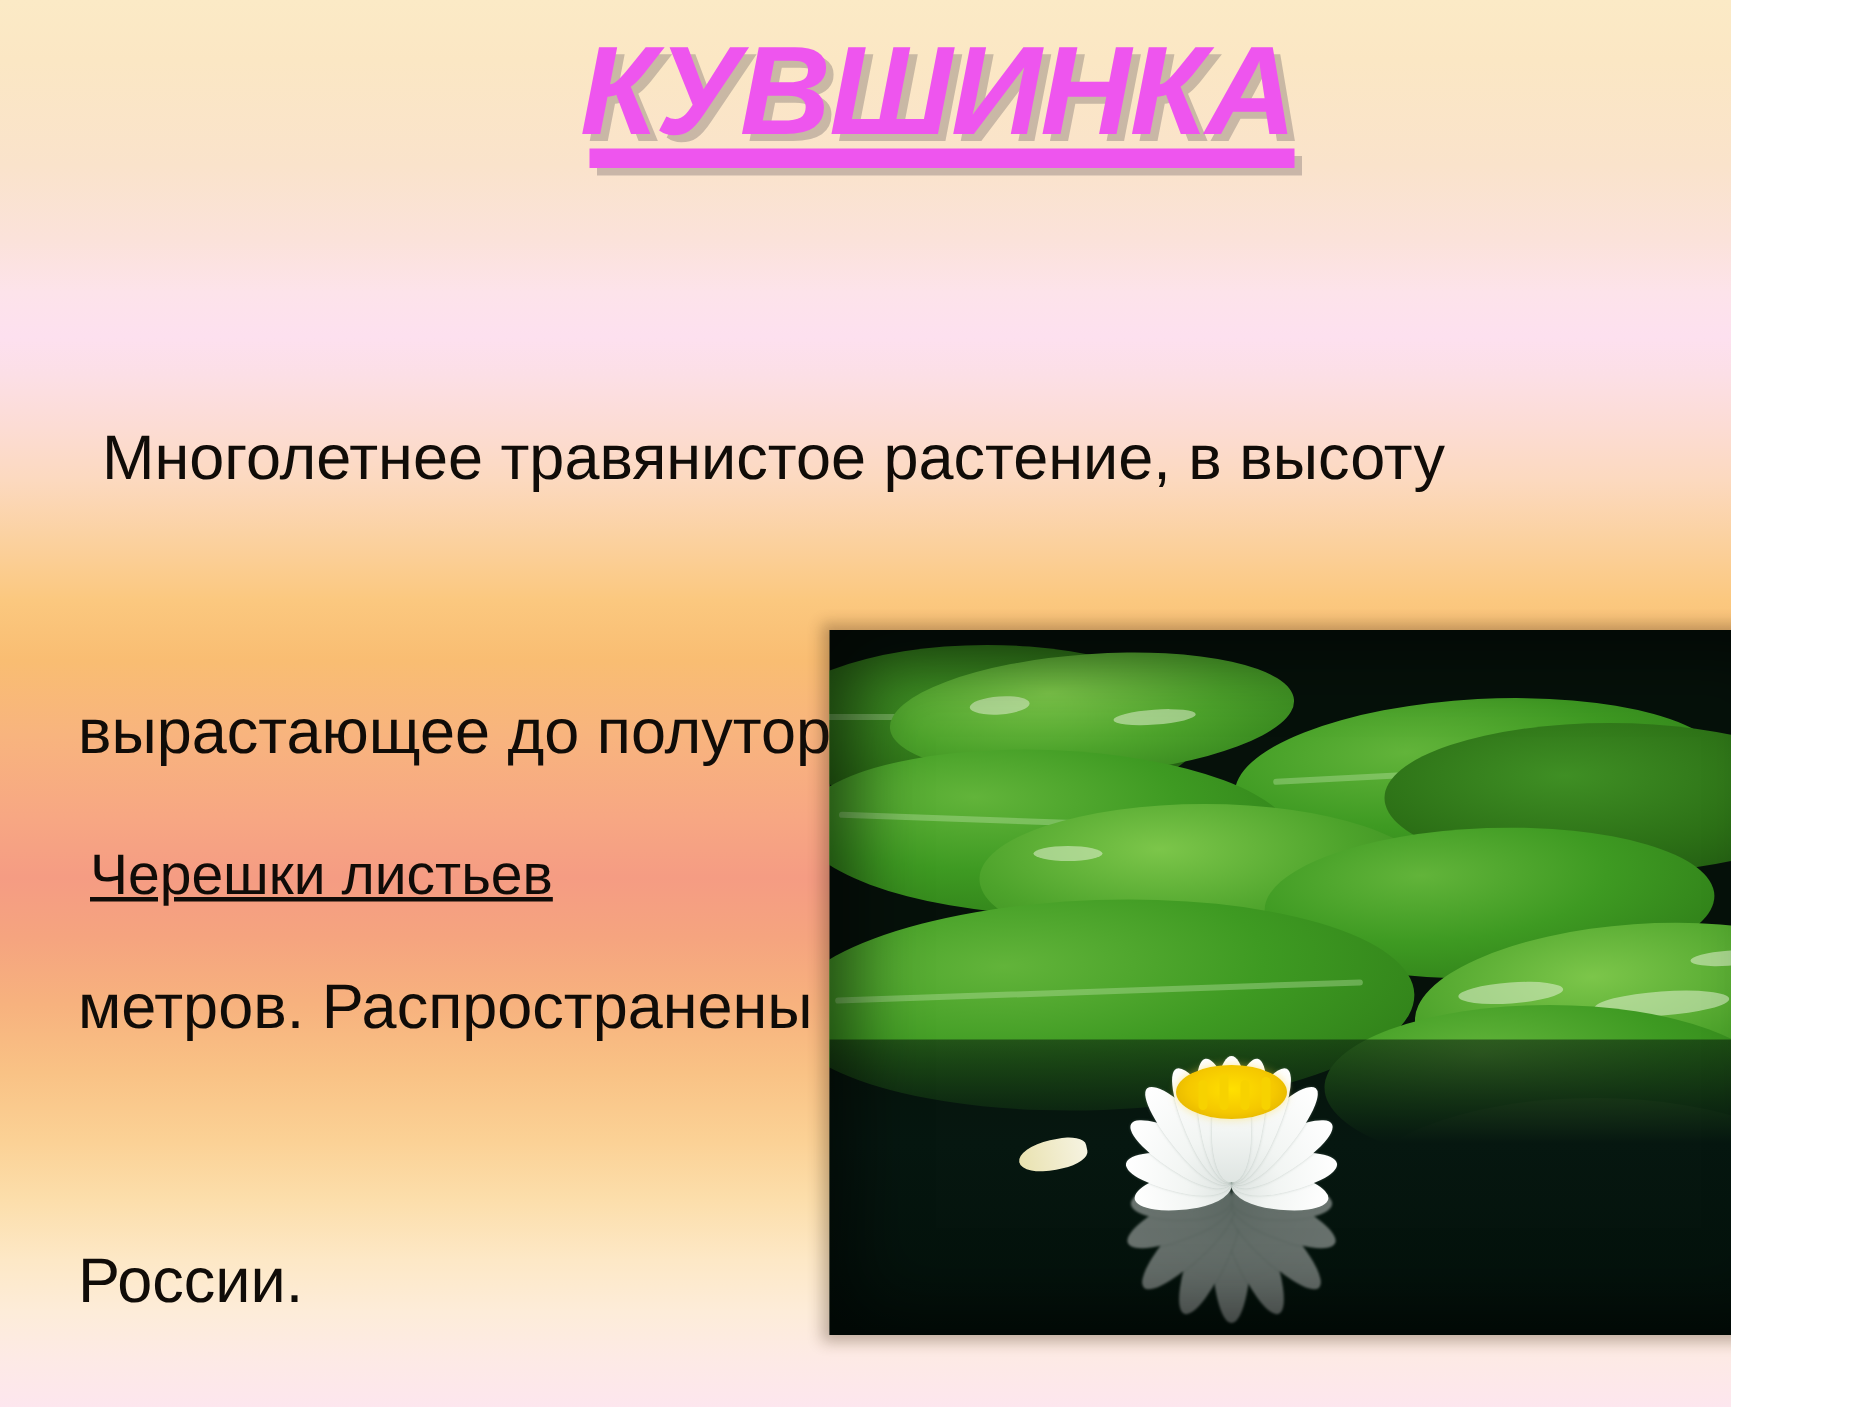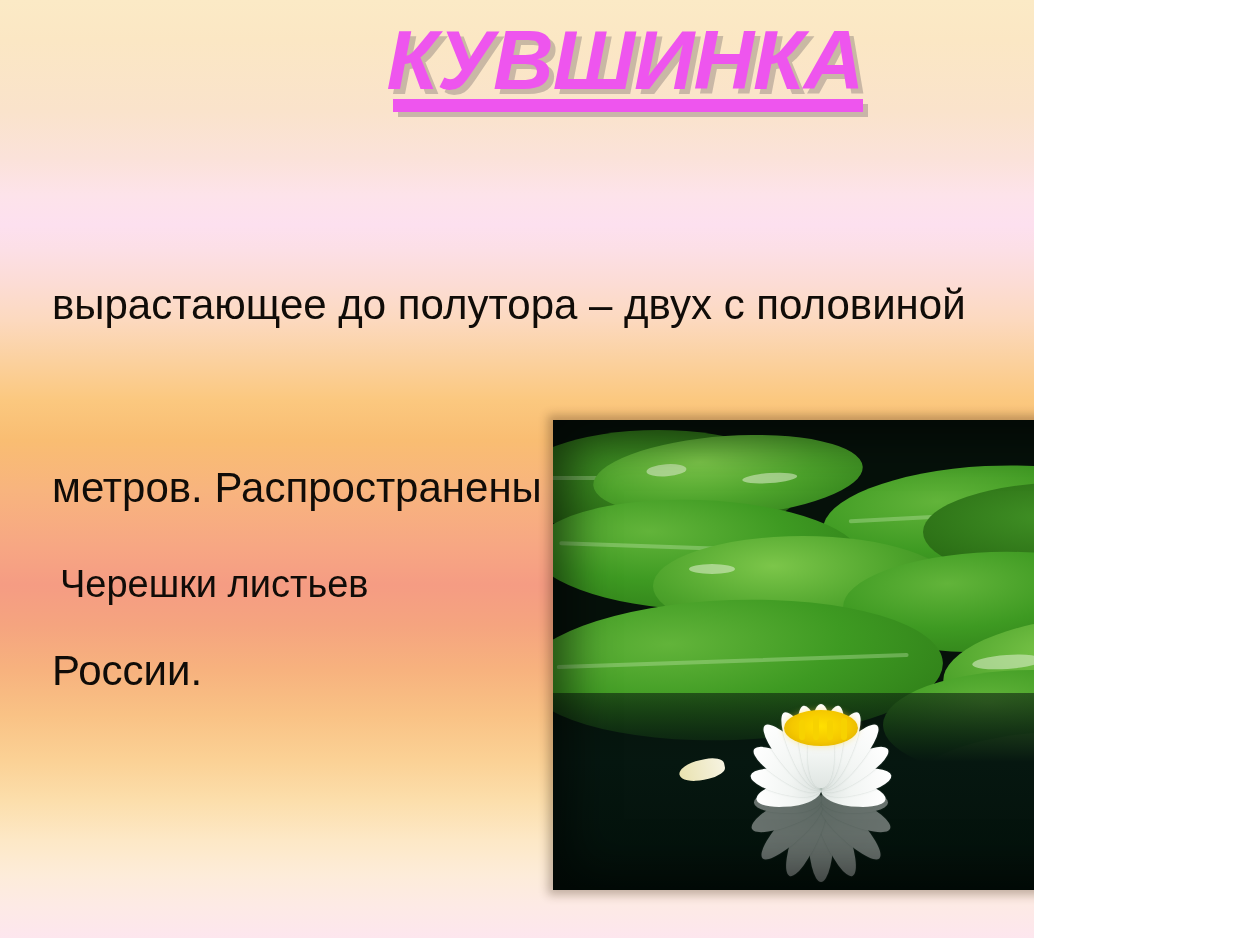--- a/index.html
+++ b/index.html
@@ -7,21 +7,21 @@
     margin: 0;
     padding: 0;
     background: #ffffff;
   }
   body {
     font-family: "Liberation Sans", sans-serif;
   }
 
   .slide {
     position: relative;
-    width: 1034px;
+    width: 1154px;
     height: 938px;
     overflow: hidden;
     
     background: linear-gradient(to bottom,
        #fbeac6  0px,
        #fbe7c4  40px,
        #fae3cb  110px,
        #fbe2da  160px,
        #fde3ea  195px,
        #fde0ef  225px,
@@ -96,21 +96,21 @@
   .para2 {
     position: absolute;
     top: 404px;
     left: 60px;
     width: 490px;
     color: #100c08;
     font-size: 38px;
     line-height: 72px;
     white-space: pre;
   }
-  .para2 .ln { display: block; }
+  .para2 .ln { display: block; text-decoration: underline; }
 
   
   .photo {
     position: absolute;
     left: 553px;
     top: 420px;
     width: 652px;
     height: 470px;
     background: #06110a;
     overflow: hidden;
@@ -230,20 +230,21 @@
 <div class="slide">
 
   <div class="title-wrap">
     <span class="title">
       <span>КУВШИНКА</span>
       <span class="title-underline"></span>
     </span>
   </div>
 
   <div class="para1">
+    <span class="ln first">Многолетнее травянистое растение, в высоту</span>
     <span class="ln">вырастающее до полутора – двух с половиной</span>
     <span class="ln">метров. Распространены    в европейской части</span>
     <span class="ln">России.</span>
   </div>
 
   <div class="para2">
     <span class="ln">Черешки листьев</span>
     
     
     

